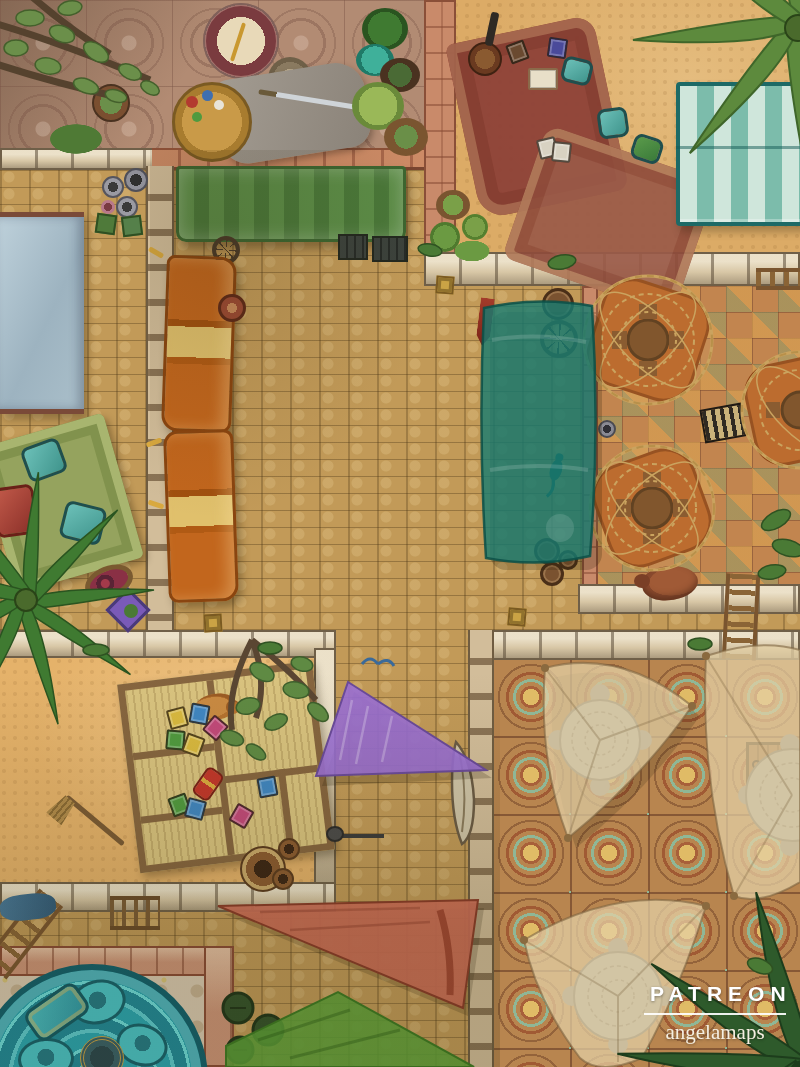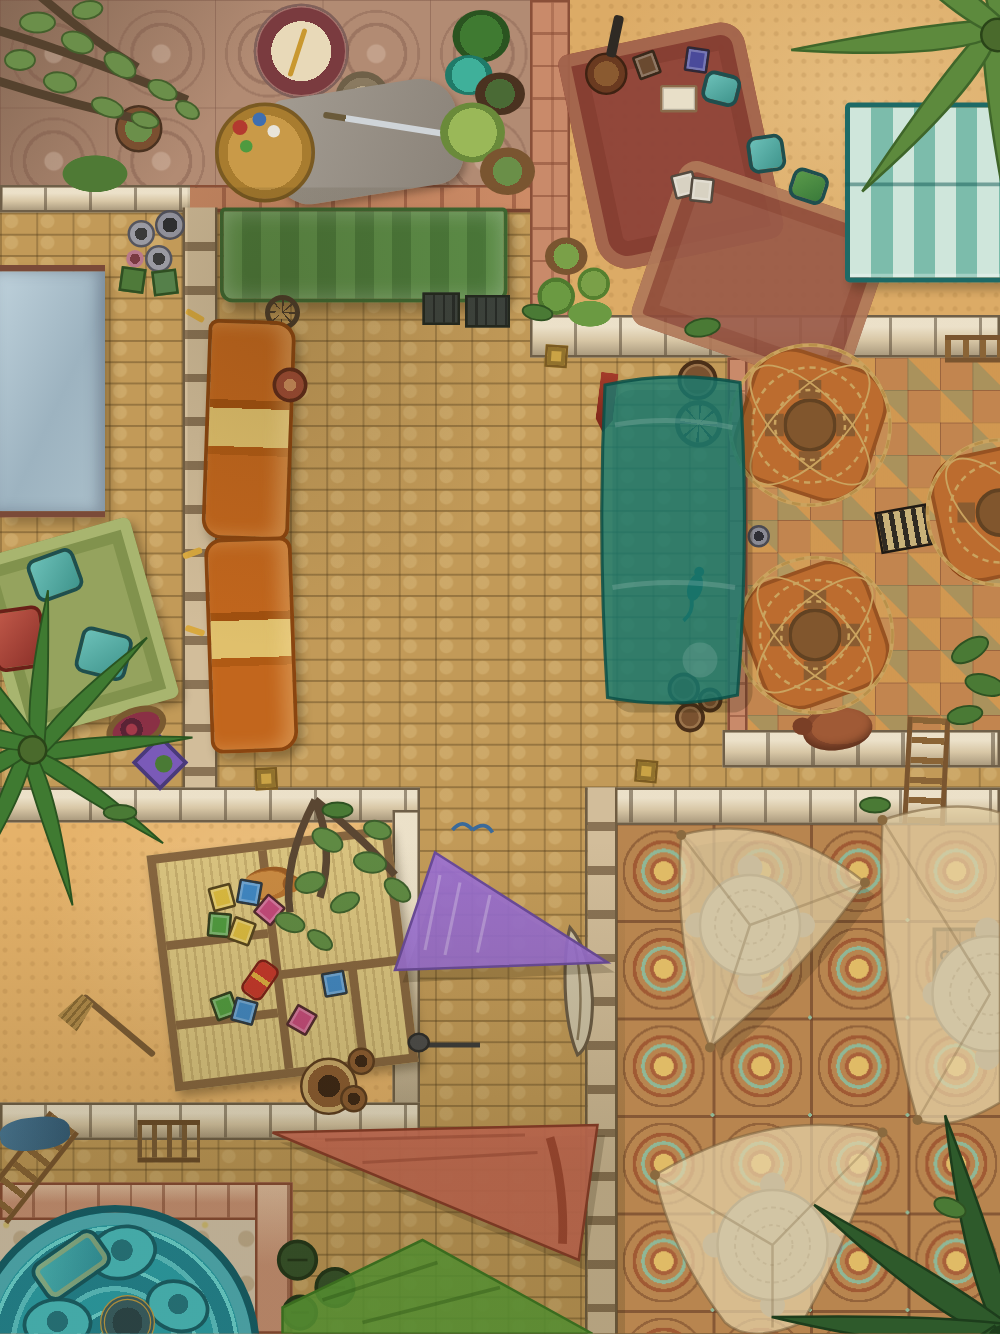--- a/index.html
+++ b/index.html
@@ -450,13 +450,18 @@
       <ellipse cx="96" cy="650" rx="13" ry="6"></ellipse>
         <ellipse cx="270" cy="648" rx="12" ry="6"></ellipse>
       <ellipse cx="700" cy="644" rx="12" ry="6"></ellipse>
         <ellipse cx="760" cy="966" rx="13" ry="7" transform="rotate(20 760 966)"></ellipse>
     </g>
   </svg>
 
   <div class="abs shade" style="left:0;top:540px;width:500px;height:527px;background:linear-gradient(180deg,transparent 0 25%,rgba(60,52,18,.2) 75%)"></div>
   <div class="abs shade" style="left:150px;top:150px;width:320px;height:420px;background:radial-gradient(ellipse at 20% 20%,rgba(50,40,15,.18),transparent 60%)"></div>
 
+  <div class="abs wm">
+    <div class="brand">PATREON</div>
+    <div class="rule"></div>
+    <div class="sub">angelamaps</div>
+  </div>
 </div>
 
 </body></html>

